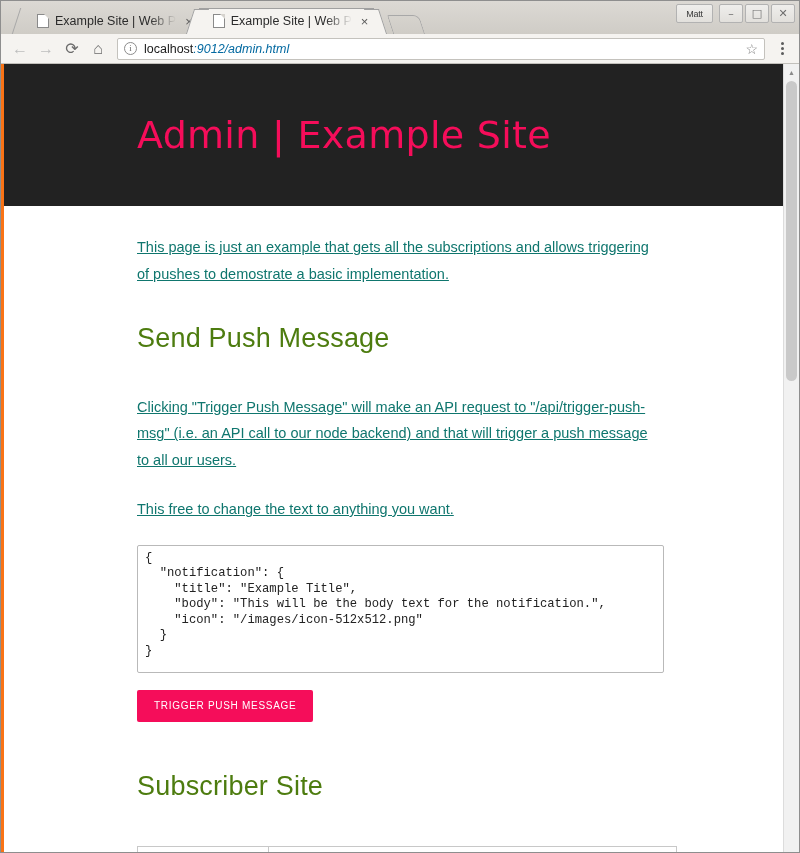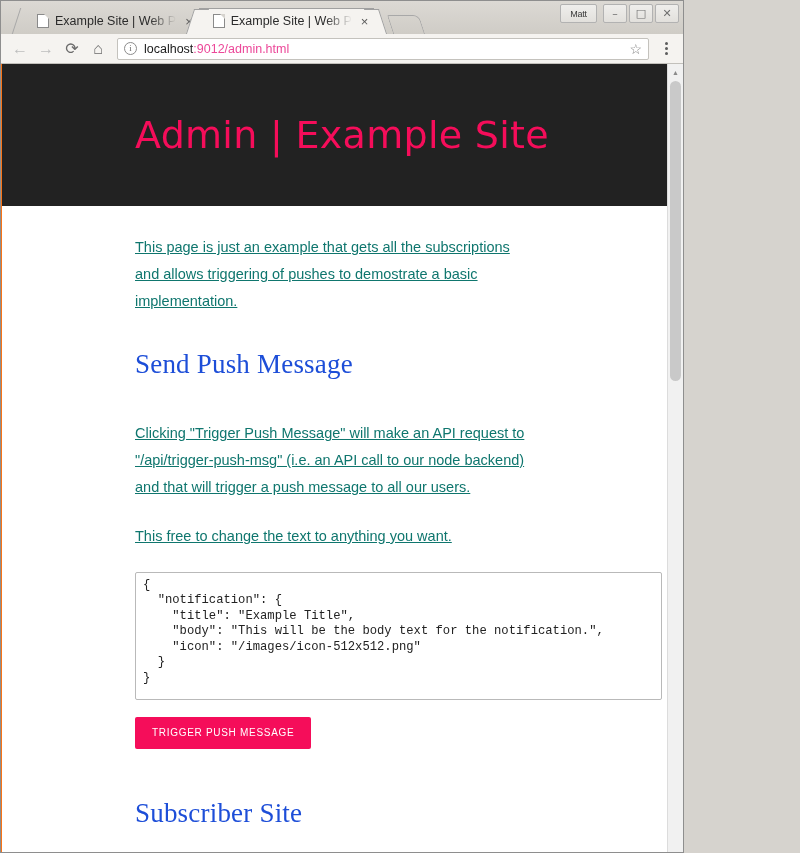--- a/index.html
+++ b/index.html
@@ -8,21 +8,21 @@
     width: 800px; height: 853px;
     overflow: hidden;
     font-family: "Liberation Sans", sans-serif;
   }
   body { background: #d6d3ce; }
 
   
   #window {
     position: absolute;
     left: 0; top: 0;
-    width: 684px; height: 853px;
+    width: 800px; height: 853px;
     background: #d9d6d1;
     border: 1px solid #8e8e8e;
     display: flex; flex-direction: column;
   }
 
   
   .tabstrip {
     height: 33px;
     position: relative;
     background: linear-gradient(to bottom, #dcd9d4 0%, #cfccc6 100%);
@@ -195,39 +195,39 @@
     border-radius: 50%;
     color: #6a6a6a;
     font-size: 9px;
     line-height: 11px;
     text-align: center;
     margin-right: 7px;
     flex: 0 0 auto;
     font-family: "Liberation Serif", serif;
   }
   .url-host { color: #1a1a1a; }
-  .url-rest { color: #ec4899; }
+  .url-rest { color: #0369a1; font-style: italic; }
   .star { margin-left: auto; color: #7e7e7e; font-size: 14px; padding-left: 6px;}
   .menubtn {
     width: 22px; height: 26px;
     display: flex; flex-direction: column;
     align-items: center; justify-content: center;
     gap: 2px;
     flex: 0 0 auto;
   }
   .menubtn i { width: 3px; height: 3px; background: #5c5c5c; border-radius: 50%; display: block; }
 
   
   .viewport {
     flex: 1 1 auto;
     display: flex;
     position: relative;
     background: #fff;
     overflow: hidden;
-    border-left: 1px solid #f97316;
+    border-left: 3px solid #f97316;
   }
   .page {
     flex: 1 1 auto;
     overflow: hidden;
     background: #fff;
     position: relative;
   }
 
   
   .scrollbar {
@@ -267,26 +267,26 @@
     font-family: "DejaVu Sans", sans-serif;
   }
   .content {
     padding: 28px 133px 0 133px;
     color: #9aa0a6;
     font-size: 14.5px;
     line-height: 1.85;
   }
   .content p { margin: 0 0 22px 0; color: #0f766e; text-decoration: underline; }
   h2.section {
-    color: #1d4ed8;
+    color: #4d7c0f;
     font-size: 27px;
     font-weight: 400;
     margin: 26px 0 30px 0;
     letter-spacing: 0.2px;
-    font-family: Liberation Serif, serif;
+    font-family: Liberation Sans, sans-serif;
   }
   .msg-textarea {
     display: block;
     width: 527px;
     height: 128px;
     border: 1px solid #b9b9b9;
     border-radius: 2px;
     padding: 5px 7px;
     font-family: "Liberation Mono", monospace;
     font-size: 12.2px;

